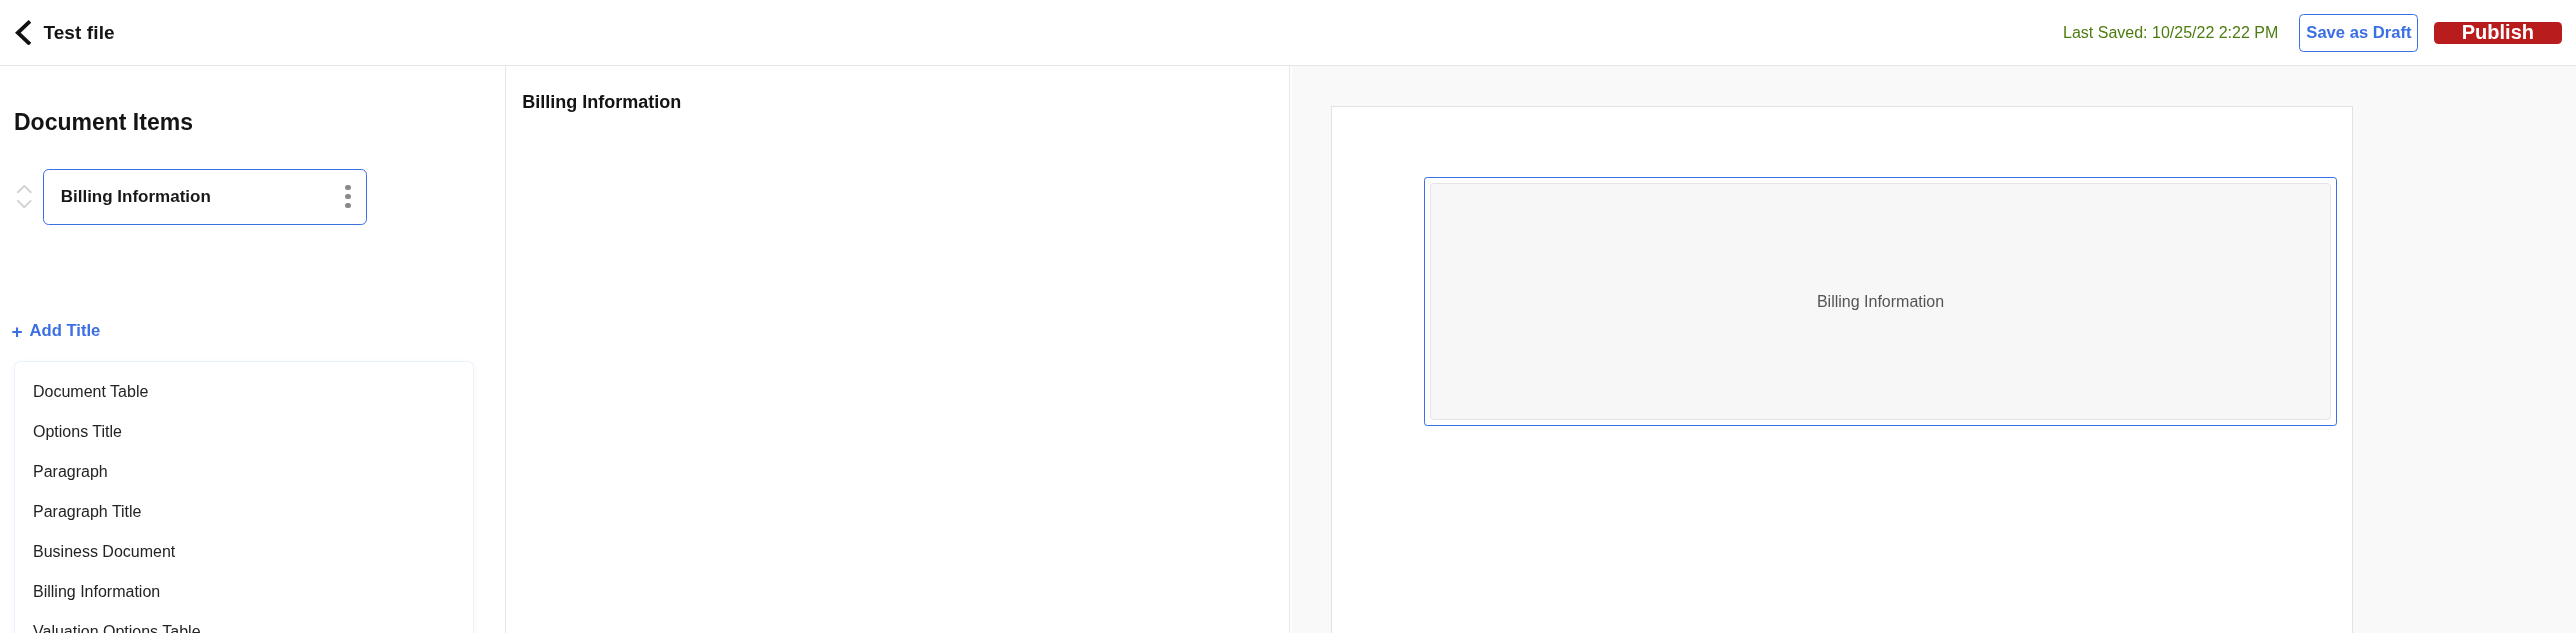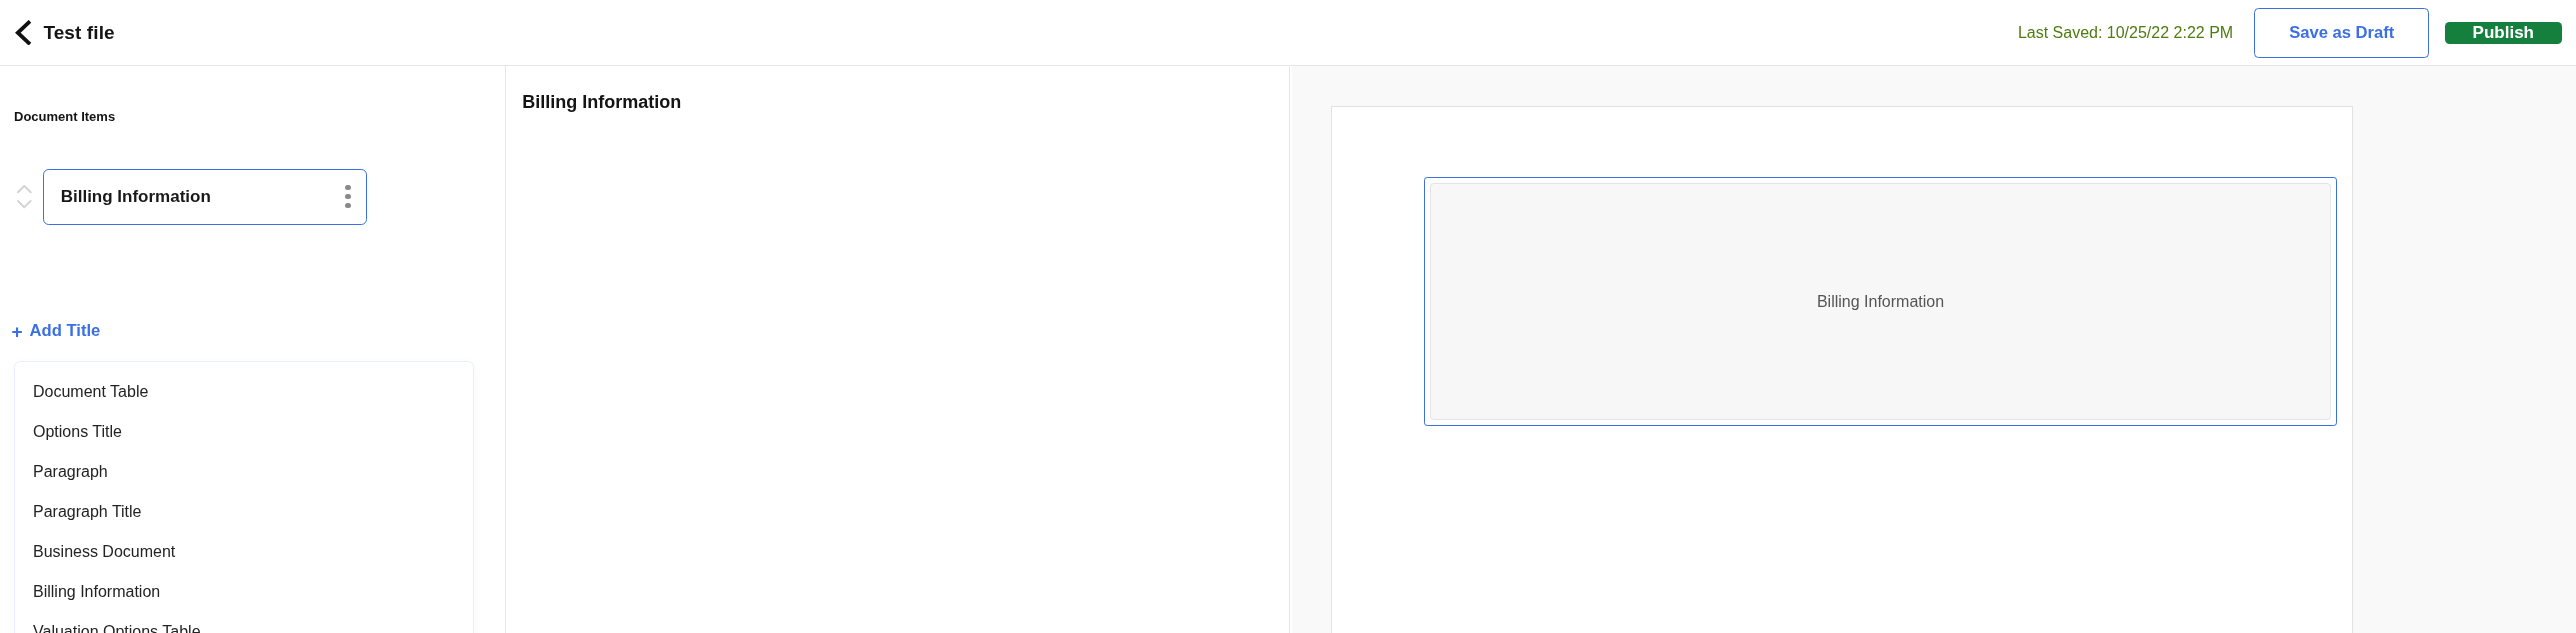--- a/index.html
+++ b/index.html
@@ -34,48 +34,48 @@
   .header-right {
     margin-left: auto; display: flex; align-items: center;
     padding-right: 14px;
   }
   .last-saved {
     font-size: 16px; color: #4d7c0f; white-space: nowrap;
     margin-right: 21px;
   }
   .btn-draft {
     display: flex; align-items: center; justify-content: center;
-    height: 50px; padding: 0 34px;
+    height: 38px; padding: 0 6px;
     border: 1.3px solid #3b6fe4; border-radius: 4.5px;
     background: #ffffff; color: #3b6fe4;
     font-size: 16.6px; font-weight: bold;
     font-family: "Liberation Sans", sans-serif;
     cursor: pointer; white-space: nowrap;
   }
   .btn-publish {
     display: flex; align-items: center; justify-content: center;
     height: 22px; padding: 0 28px; margin-left: 15.3px;
     border: none; border-radius: 4.5px;
-    background: #15803d; color: #ffffff;
-    font-size: 17px; font-weight: bold;
+    background: #b91c1c; color: #ffffff;
+    font-size: 20px; font-weight: bold;
     font-family: "Liberation Sans", sans-serif;
     cursor: pointer; white-space: nowrap;
   }
 
   
   .sidebar {
     position: absolute; top: 66px; left: 0;
     width: 506px; height: 567px;
     background: #ffffff;
     border-right: 1.3px solid #e6e6e6;
     overflow: hidden;
   }
   .sidebar-title {
     position: absolute; left: 14px; top: 43px;
-    font-size: 13px; font-weight: bold; color: #141414;
+    font-size: 23px; font-weight: bold; color: #141414;
   }
   .item-row {
     position: absolute; left: 0; top: 100px;
     width: 506px; height: 61px;
     display: flex; align-items: center;
   }
   .reorder {
     width: 38px; margin-left: 5.1px;
     display: flex; flex-direction: column; align-items: center;
     justify-content: center; gap: 5.1px;

